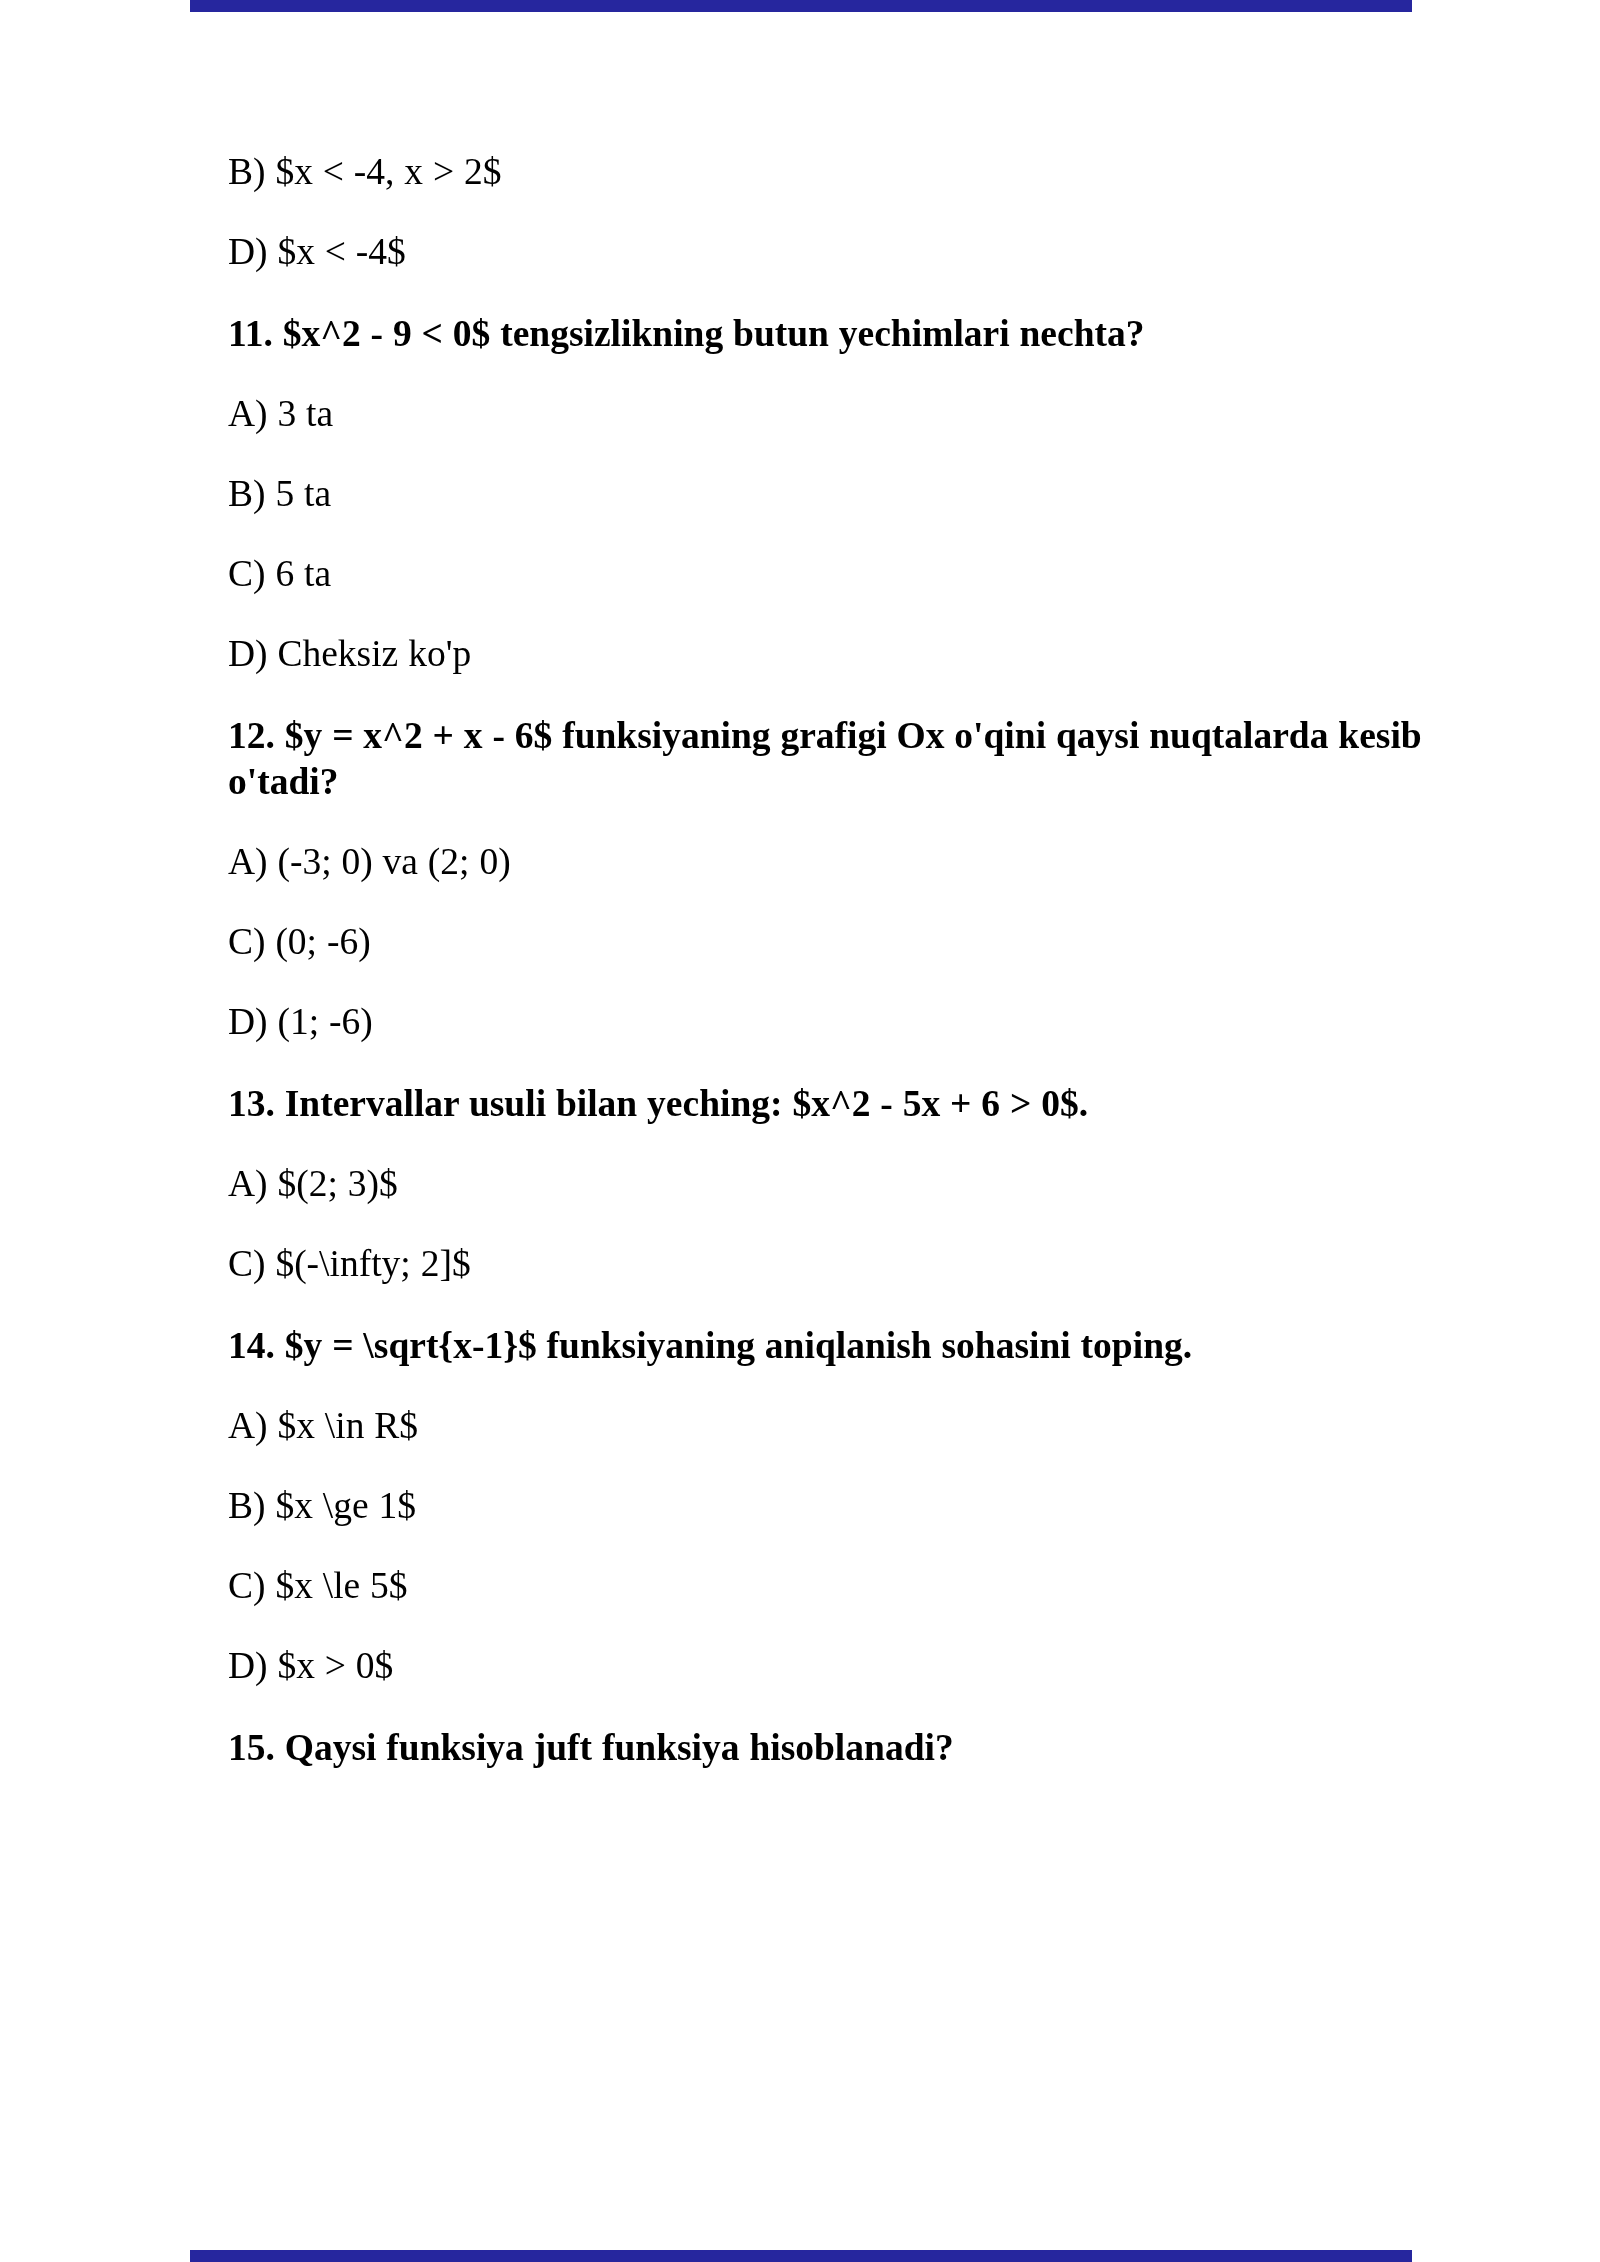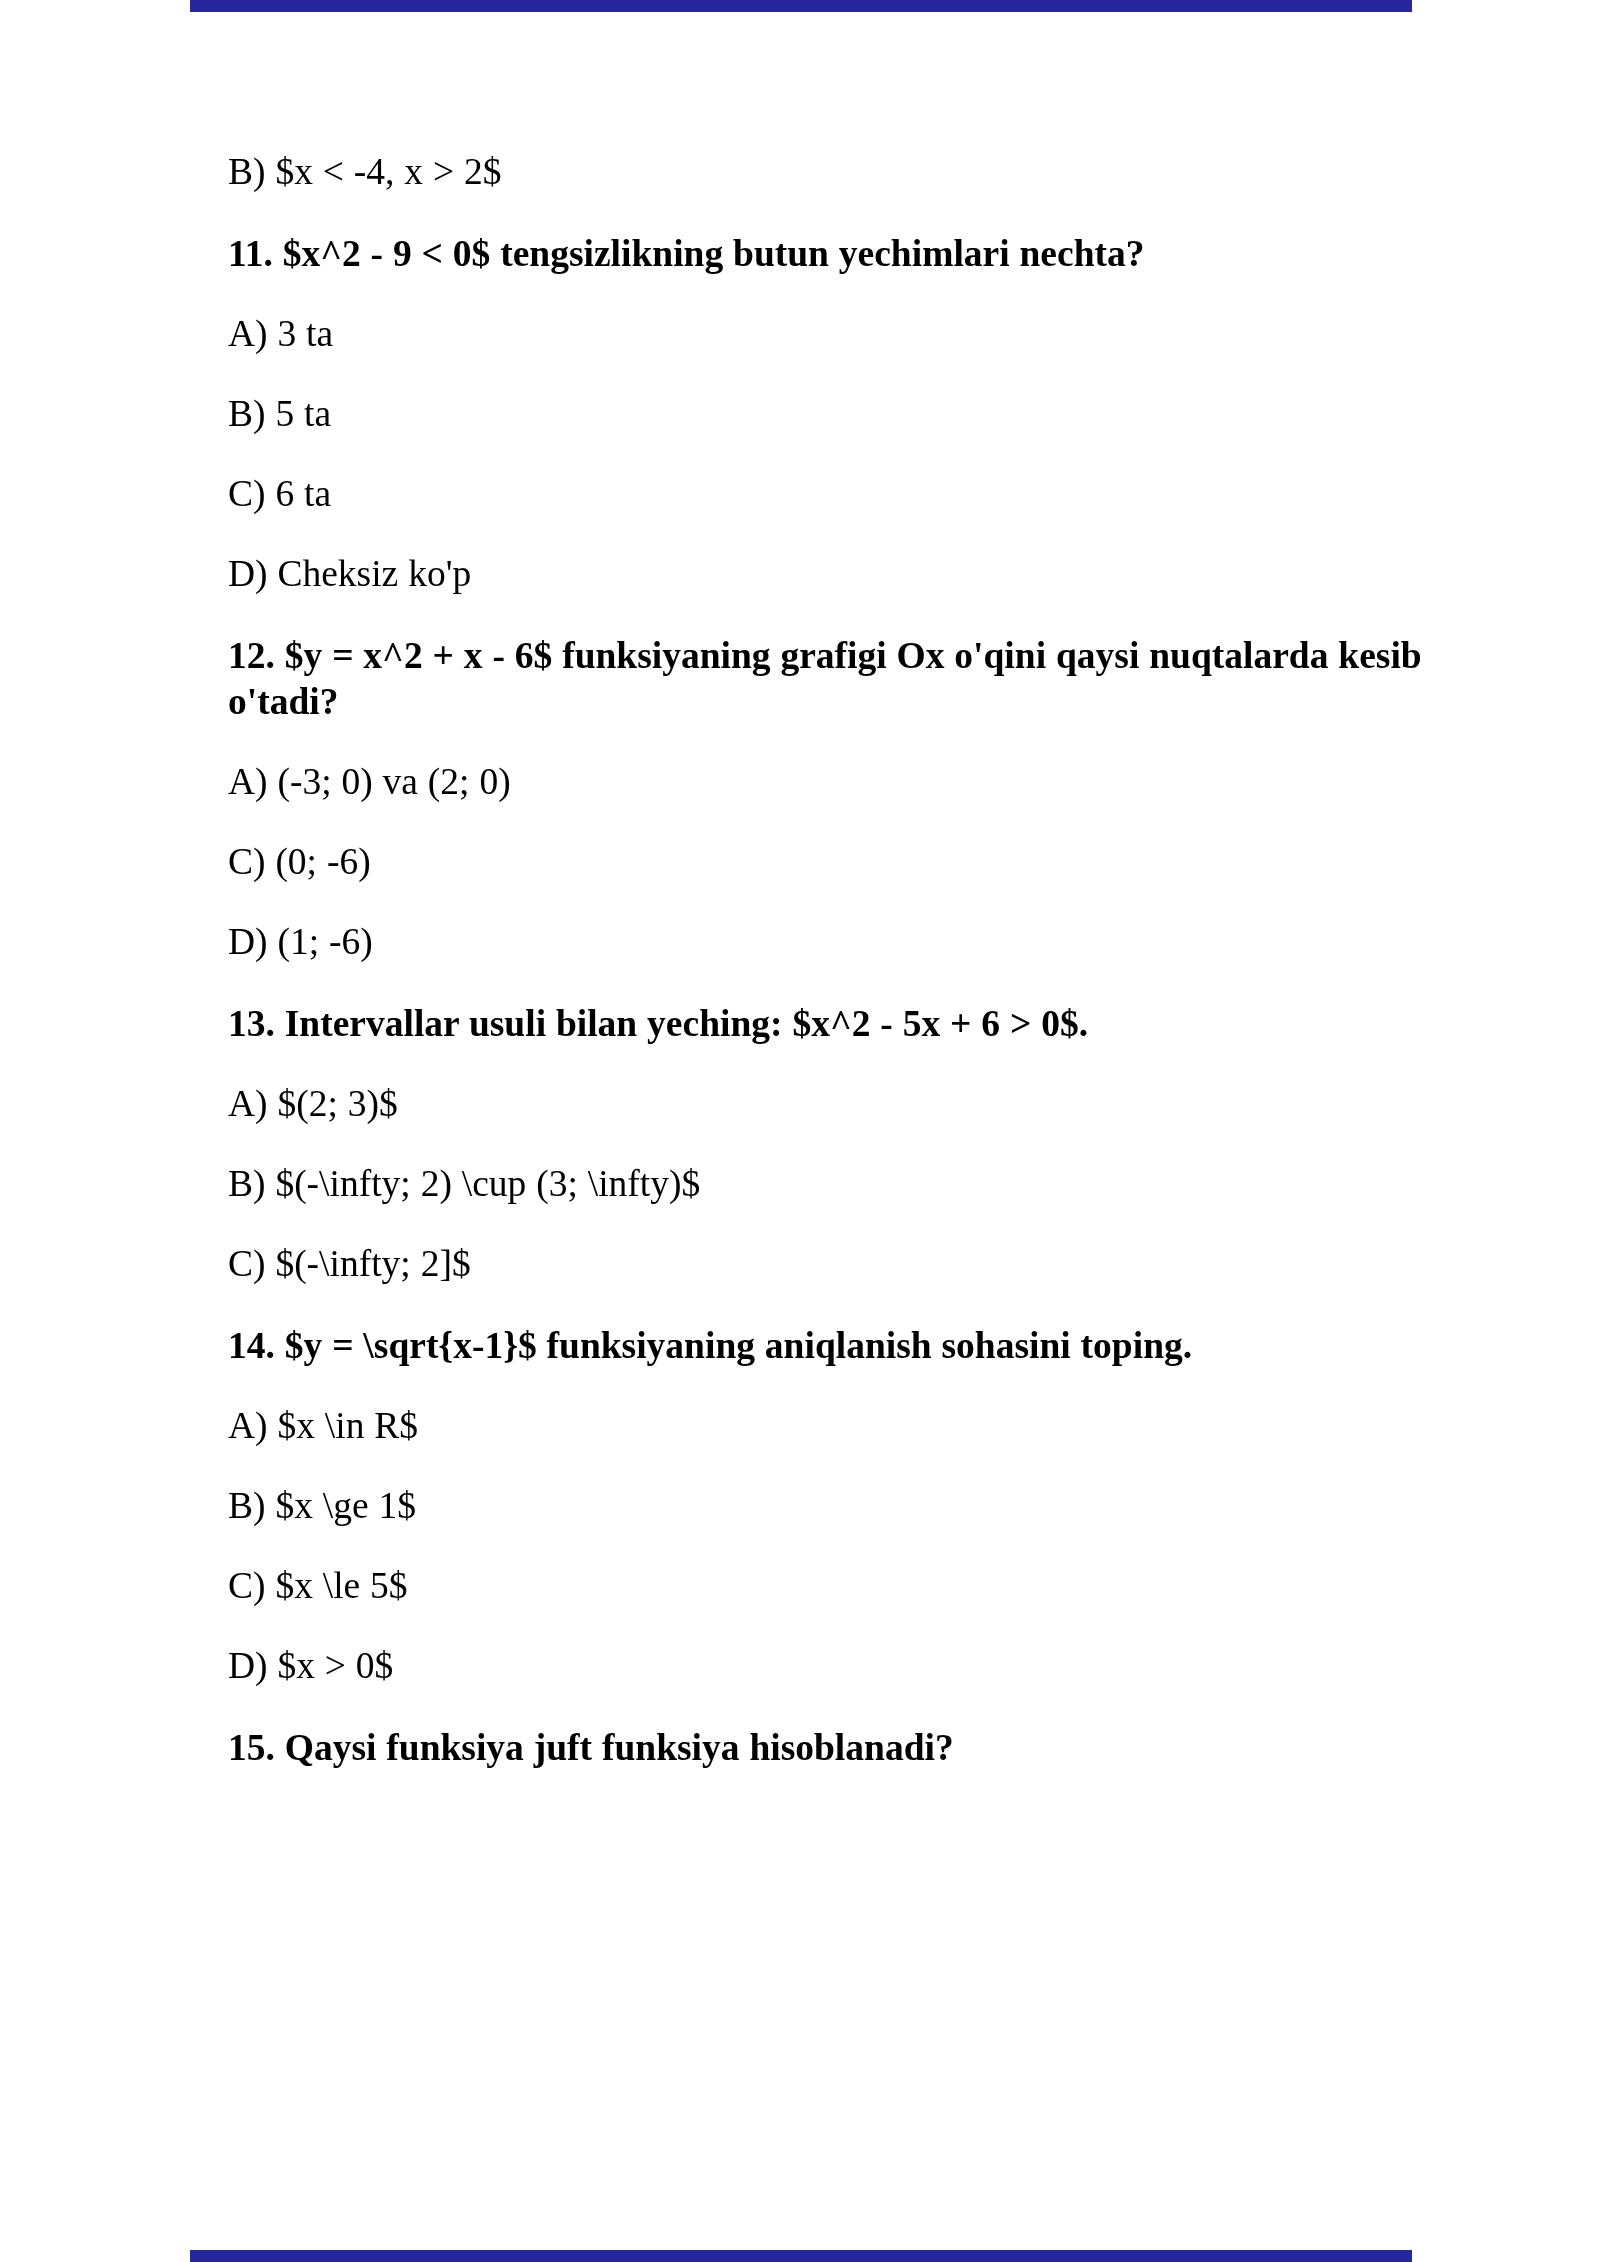--- a/index.html
+++ b/index.html
@@ -42,32 +42,32 @@
     margin-top: 36px;
   }
 </style>
 </head>
 <body>
 
 <div class="page-bar top" style="background: rgb(38, 38, 158);"></div>
 
 <main class="content">
     <p class="option">B) $x &lt; -4, x &gt; 2$</p>
+    <p class="option">D) $x &lt; -4$</p>
     <p class="question">11. $x^2 - 9 &lt; 0$ tengsizlikning butun yechimlari nechta?</p>
     <p class="option">A) 3 ta</p>
     <p class="option">B) 5 ta</p>
     <p class="option">C) 6 ta</p>
     <p class="option">D) Cheksiz ko'p</p>
     <p class="question">12. $y = x^2 + x - 6$ funksiyaning grafigi Ox o'qini qaysi nuqtalarda kesib o'tadi?</p>
     <p class="option">A) (-3; 0) va (2; 0)</p>
     <p class="option">C) (0; -6)</p>
     <p class="option">D) (1; -6)</p>
     <p class="question">13. Intervallar usuli bilan yeching: $x^2 - 5x + 6 &gt; 0$.</p>
     <p class="option">A) $(2; 3)$</p>
-    <p class="option">B) $(-\infty; 2) \cup (3; \infty)$</p>
     <p class="option">C) $(-\infty; 2]$</p>
     <p class="question">14. $y = \sqrt{x-1}$ funksiyaning aniqlanish sohasini toping.</p>
     <p class="option">A) $x \in R$</p>
     <p class="option">B) $x \ge 1$</p>
     <p class="option">C) $x \le 5$</p>
     <p class="option">D) $x &gt; 0$</p>
     <p class="question">15. Qaysi funksiya juft funksiya hisoblanadi?</p>
   </main>
 
 <div class="page-bar bottom" style="background: rgb(38, 38, 158);"></div>

